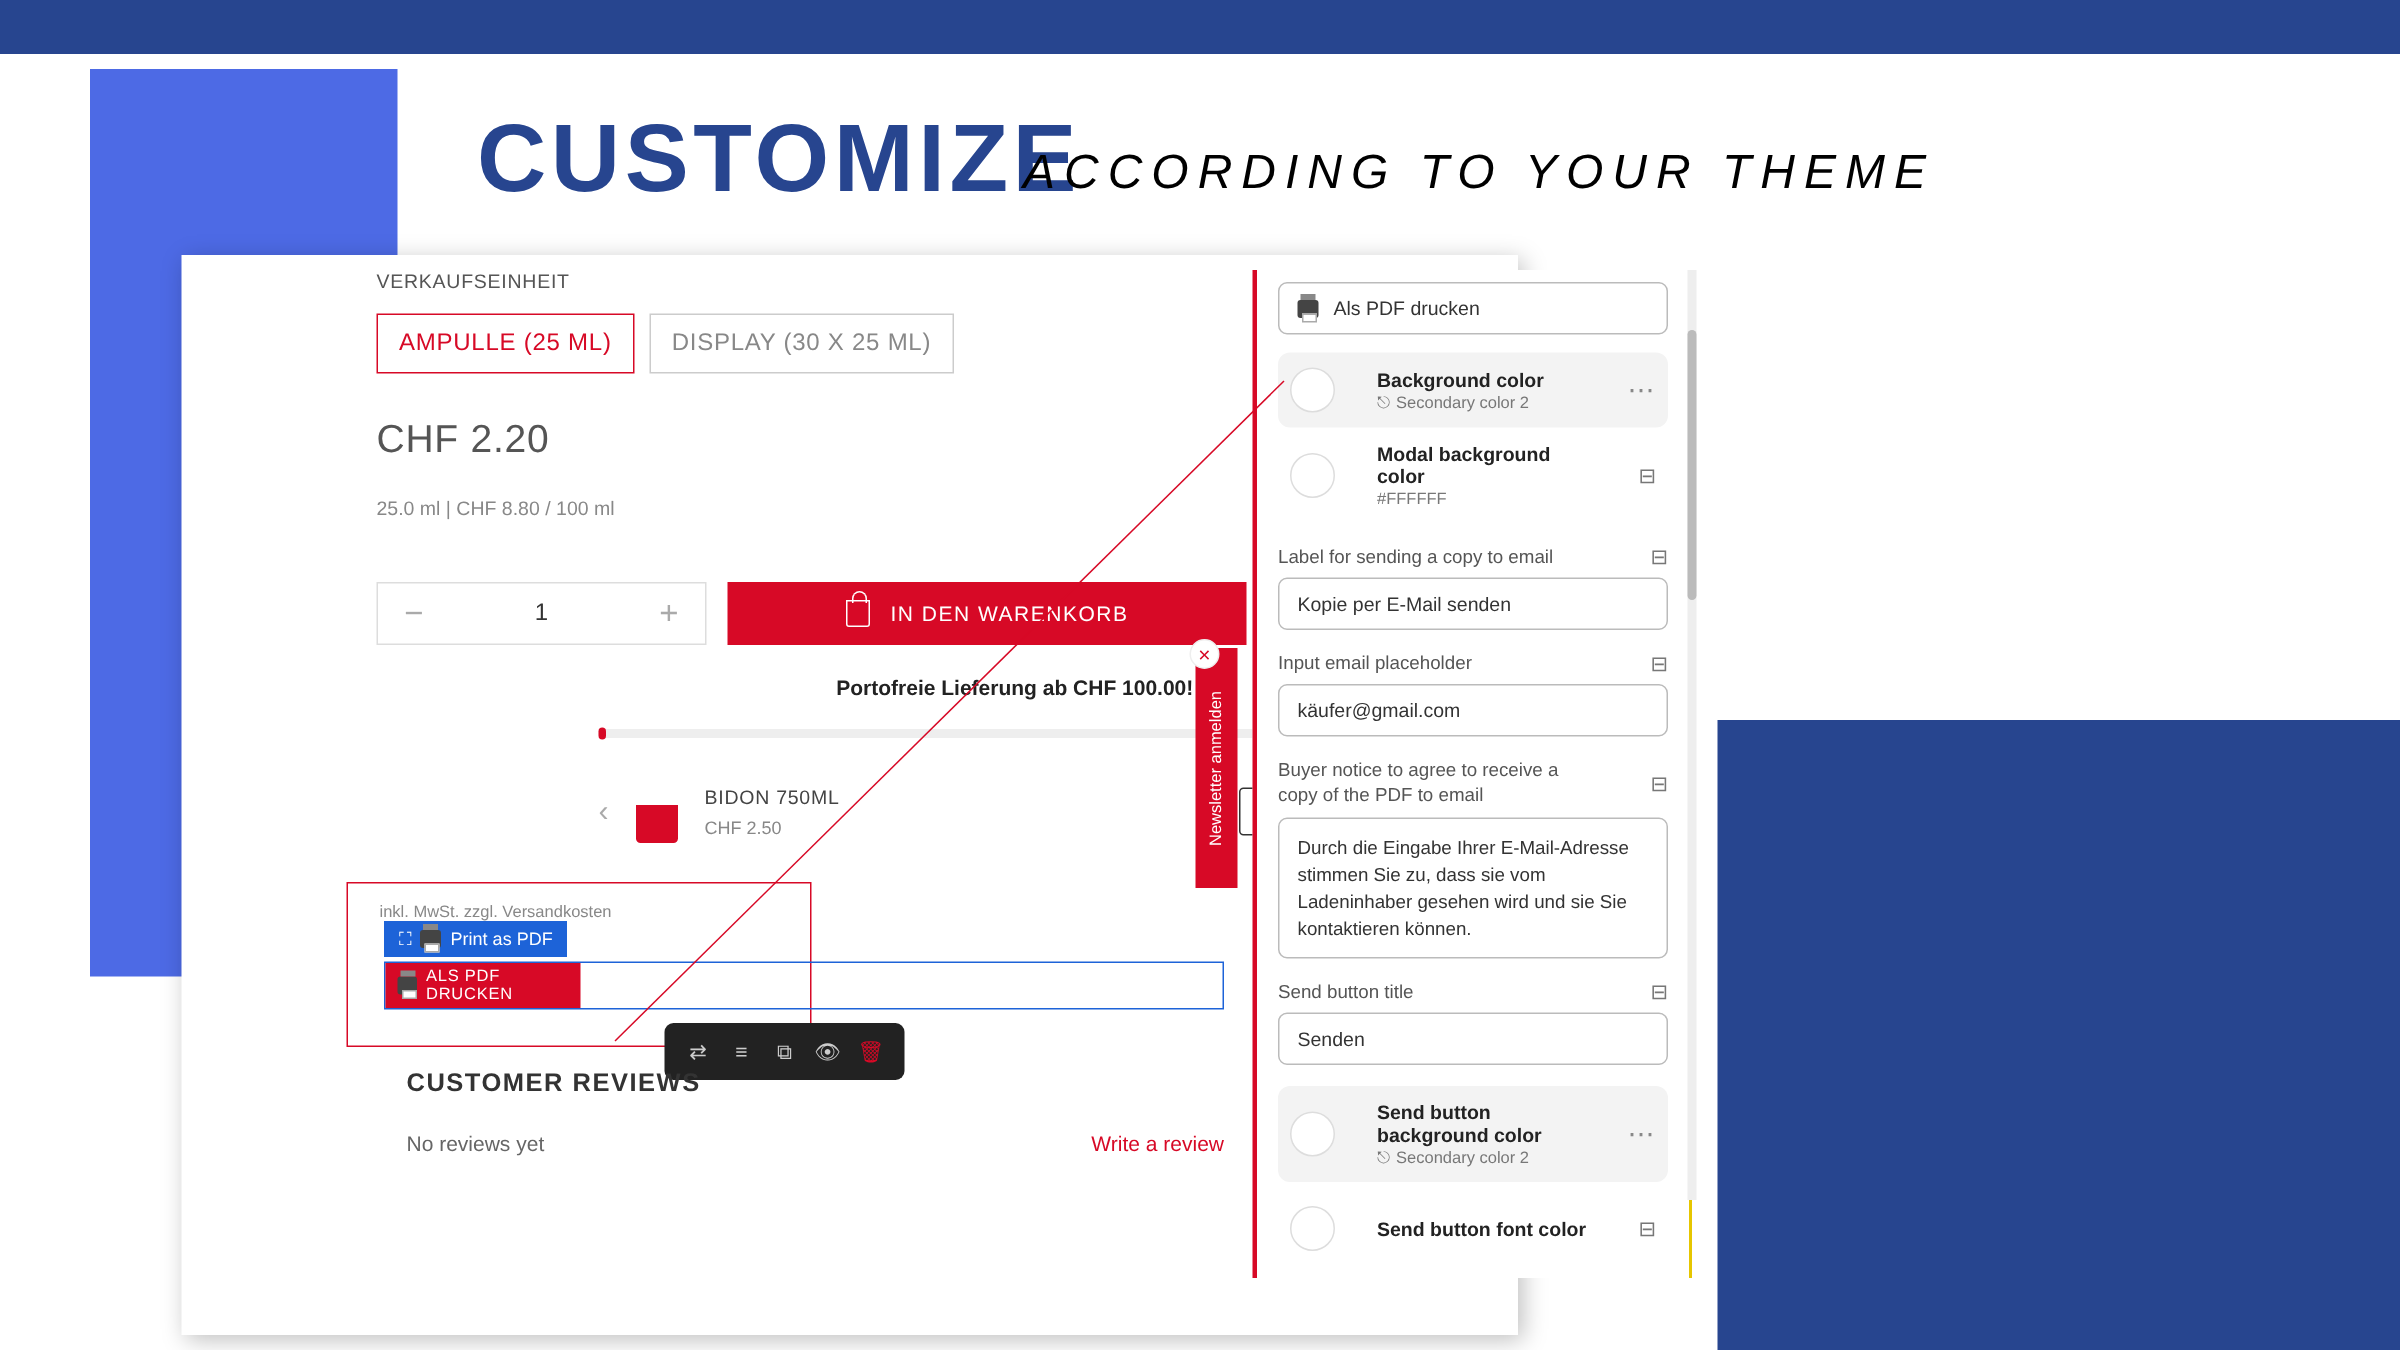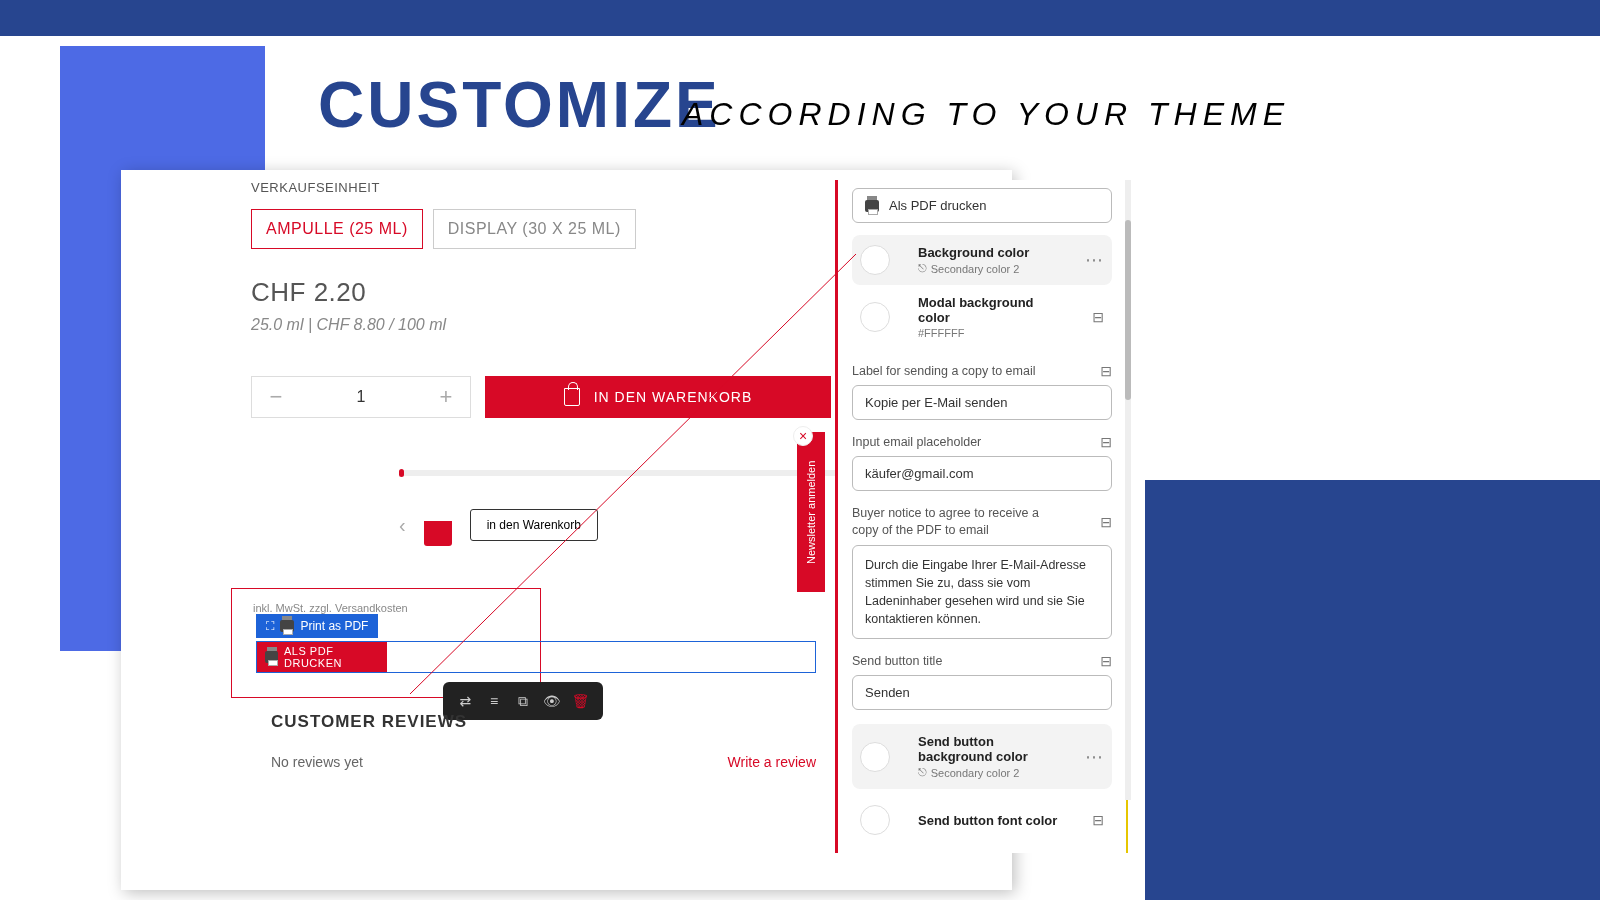--- a/index.html
+++ b/index.html
@@ -14,21 +14,21 @@
 .heading-sub { position:absolute; left:682px; top:96px; font-size:32px; font-style:italic; letter-spacing:6px; color:#000; }
 
 .app { position:absolute; left:121px; top:170px; width:891px; height:720px; background:#fff; box-shadow:3px 3px 15px rgba(0,0,0,0.25);padding-left:36px; }
 
 .left-pane { position:absolute; left:130px; top:10px; width:580px; }
 .section-label { font-size:13px; color:#555; letter-spacing:0.5px; }
 .variants { margin-top:14px; display:flex; gap:10px; }
 .variant { padding:10px 14px; font-size:16px; letter-spacing:0.5px; border:1px solid #ccc; color:#888; cursor:pointer; }
 .variant.sel { border:1.5px solid #D70926; color:#D70926; }
 .price { margin-top:28px; font-size:26px; color:#555; letter-spacing:0.5px; }
-.price-sub { margin-top:8px; font-size:16px; color:#888;font-style:italic; }
+.price-sub { margin-top:23px; font-size:13px; color:#888; }
 .qty-row { margin-top:42px; display:flex; gap:14px; }
 .qty { display:flex; border:1px solid #ddd; width:220px; height:42px; }
 .qty-btn { width:48px; display:flex; align-items:center; justify-content:center; font-size:22px; color:#aaa; cursor:pointer; }
 .qty-val { flex:1; display:flex; align-items:center; justify-content:center; font-size:16px; color:#333; }
 .cart-btn { flex:1; height:42px; background:#D70926; color:#fff; display:flex; align-items:center; justify-content:center; gap:14px; font-size:14px; letter-spacing:1px; cursor:pointer; }
 .bag-icon { width:16px; height:18px; border:1.5px solid #fff; border-radius:0 0 2px 2px; position:relative; }
 .bag-icon::before { content:''; position:absolute; top:-7px; left:3px; width:8px; height:7px; border:1.5px solid #fff; border-bottom:none; border-radius:5px 5px 0 0; }
 
 .shipping-box { position:absolute; left:148px; top:270px; width:555px; }
 .shipping-text { text-align:center; font-size:14px; font-weight:600; color:#222; }
@@ -113,27 +113,32 @@
         <div class="qty-val">1</div>
         <div class="qty-btn">+</div>
       </div>
       <div class="cart-btn">
         <span class="bag-icon"></span>
         <span>IN DEN WARENKORB</span>
       </div>
     </div>
 
     <div class="shipping-box">
+      <div class="shipping-text">Portofreie Lieferung ab CHF 100.00!</div>
       <div class="progress">
         <div class="progress-fill"></div>
         <div class="progress-end">🛒</div>
       </div>
       <div class="reco-row">
         <div class="arrow-l">‹</div>
         <div class="reco-img"></div>
+        <div class="reco-info">
+          <div class="reco-title">BIDON 750ML</div>
+          <div class="reco-price">CHF 2.50</div>
+        </div>
         <div class="reco-add">in den Warenkorb</div>
       </div>
     </div>
   </div>
 
   <div class="newsletter">Newsletter anmelden</div>
   <div class="news-close">×</div>
 
   <div class="highlight-box"></div>
   <div class="vat-note">inkl. MwSt. zzgl. Versandkosten</div>

